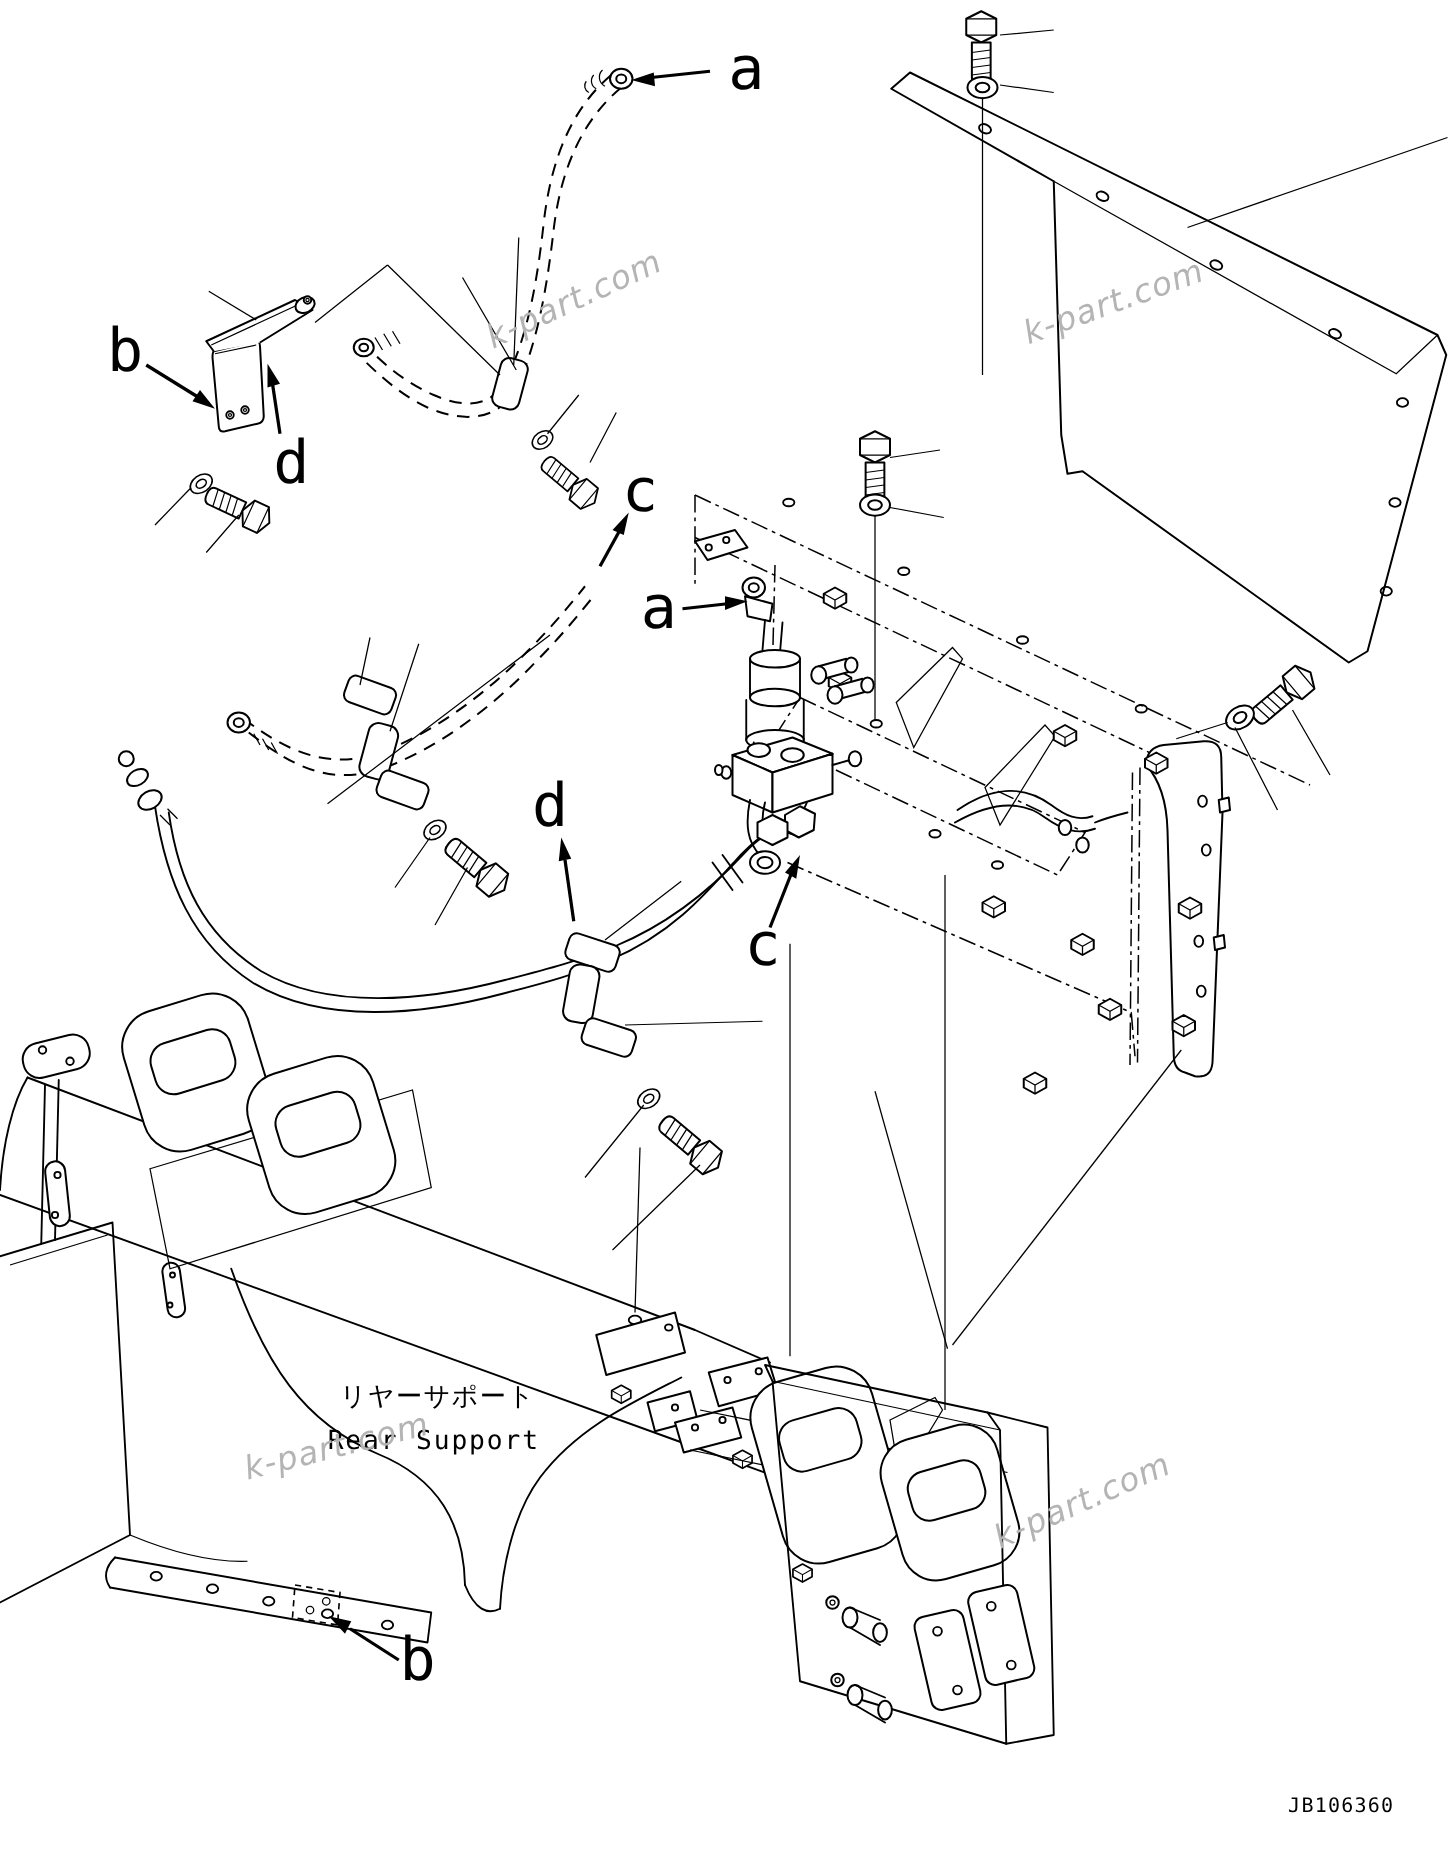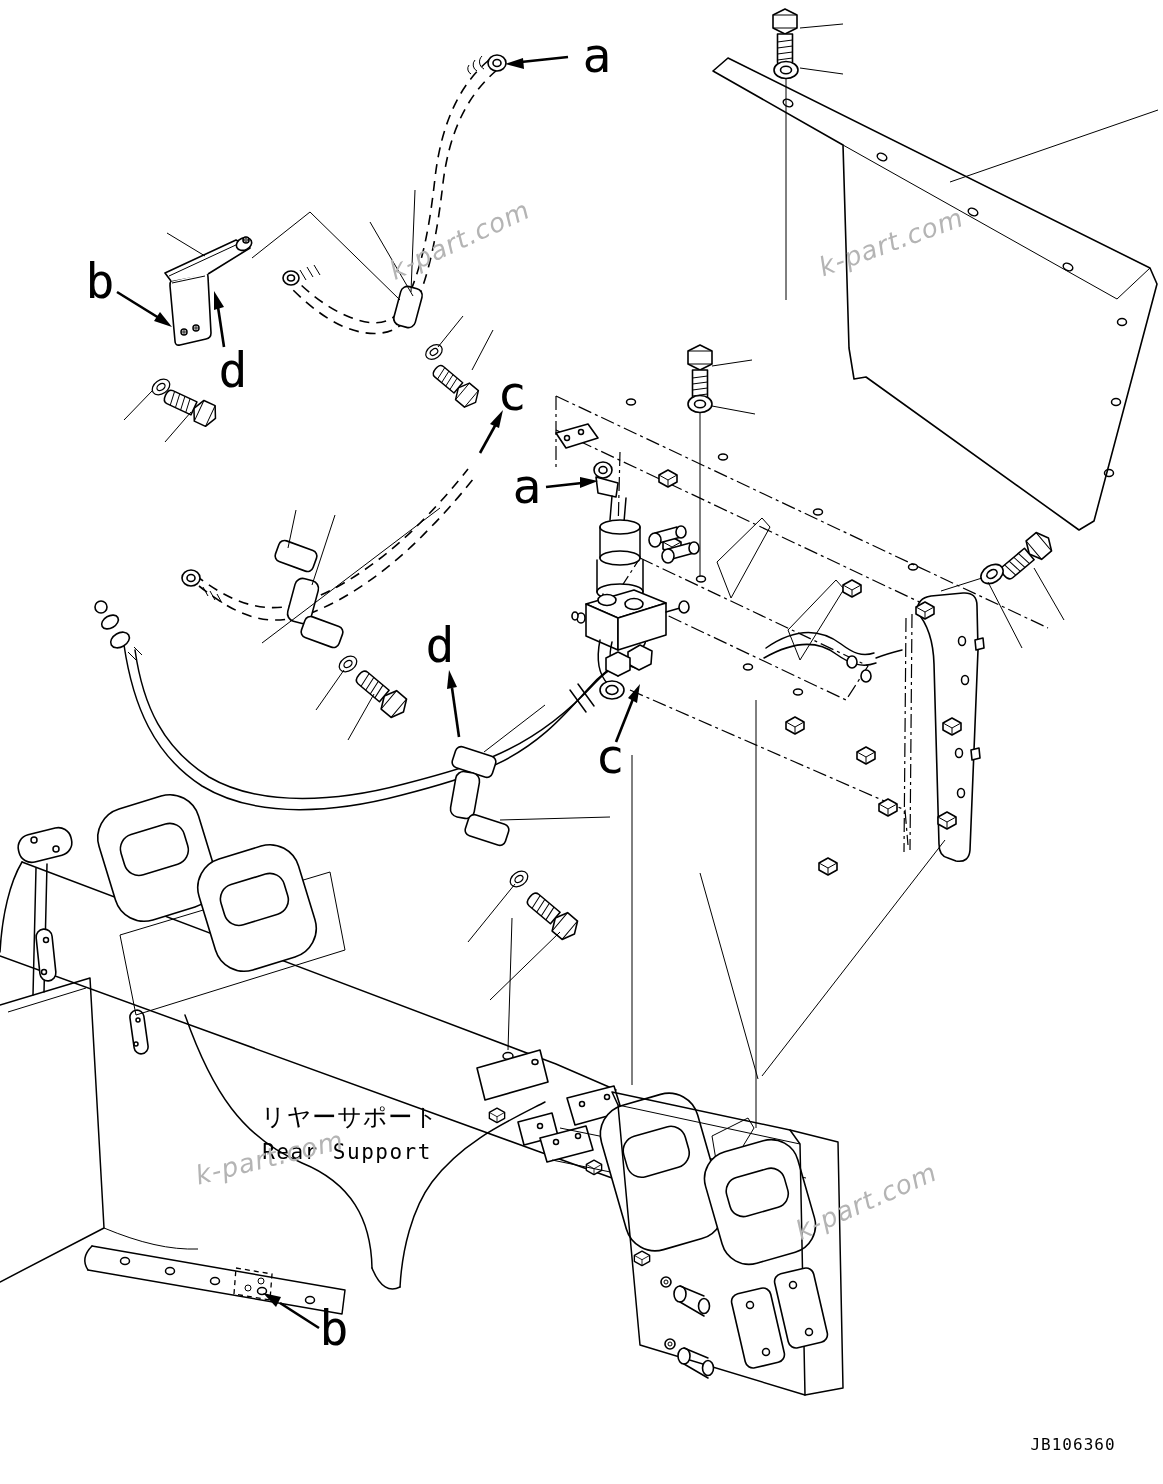--- a/index.html
+++ b/index.html
@@ -14,21 +14,21 @@
   .ah  {fill:#000;stroke:none;}
   .dash{stroke:#000;fill:none;stroke-width:1.6;stroke-dasharray:10 7;}
   .ph  {stroke:#000;fill:none;stroke-width:1.2;stroke-dasharray:14 4 3 4;}
   .dsh2{stroke:#000;fill:none;stroke-width:1.3;stroke-dasharray:5 4;}
   
   .co{position:absolute;transform:translate(-50%,-50%);
       font:48px "DejaVu Sans Mono",monospace;color:#000;line-height:1;}
   .wm{position:absolute;font-style:italic;font-size:26px;letter-spacing:1px;color:#b4b4b4;
       white-space:nowrap;transform-origin:0 50%;font-family:"DejaVu Sans",sans-serif;}
   .cap-ja{position:absolute;left:350px;top:1117px;transform:translate(-50%,-50%);
-      font-size:24px;letter-spacing:1px;color:#000;white-space:nowrap;}
+      font-size:21px;letter-spacing:1px;color:#000;white-space:nowrap;}
   .cap-en{position:absolute;left:347px;top:1152px;transform:translate(-50%,-50%);
       font:21px "DejaVu Sans Mono",monospace;letter-spacing:1.5px;color:#000;white-space:nowrap;}
   .dwg{position:absolute;left:1061px;top:1444px;transform:translate(-50%,-50%);
       font:16px "DejaVu Sans Mono",monospace;letter-spacing:1px;color:#000;white-space:nowrap;margin-left:12px;}
 </style>
 </head>
 <body>
 
 <div class="stage">
 

